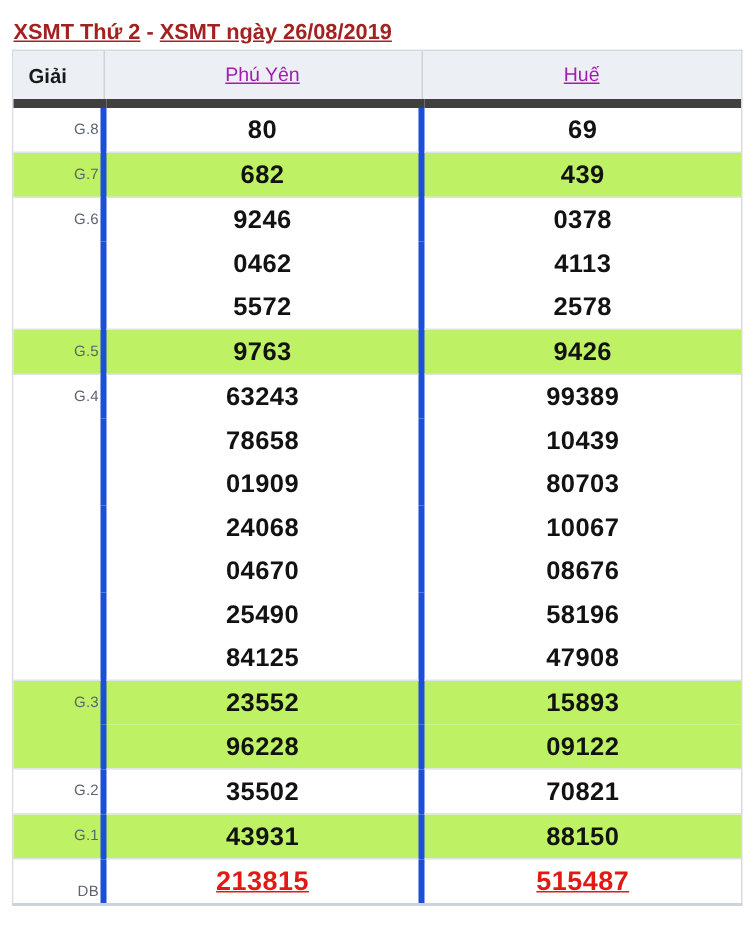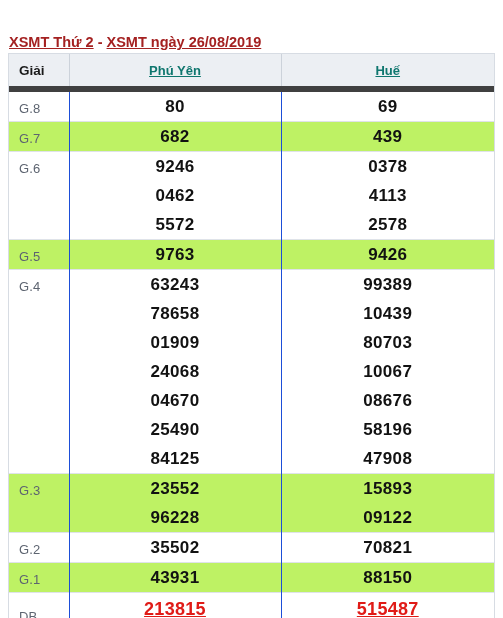--- a/index.html
+++ b/index.html
@@ -13,21 +13,20 @@
     font-family: "Liberation Sans", sans-serif;
     -webkit-font-smoothing: antialiased;
     overflow: hidden;
   }
 
   .page {
     position: relative;
     width: 503px;
     height: 458px;
     box-sizing: border-box;
-    margin-top: 20px;
   }
 
   
   .title-bar {
     padding: 13px 0 0 9px;
     height: 33px;
     box-sizing: border-box;
     white-space: nowrap;
   }
   .title-link {
@@ -74,50 +73,50 @@
     padding-left: 10px;
     font-size: 13.5px;
     font-weight: bold;
     color: #1a1a1a;
   }
   th.th-prov {
     text-align: center;
     border-left: 1px solid #ccd2da;
   }
   .prov-link {
-    color: #0f766e;
+    color: #a21caf;
     font-size: 13px;
-    font-weight: bold;
+    font-weight: normal;
     text-decoration: underline;
     cursor: pointer;
   }
 
   tbody tr.group-start > td {
     border-top: 1px solid #dfe3e9;
   }
   tbody tr:first-child > td {
     border-top: none;
   }
 
   td.prize-label {
-    font-size: 13px;
+    font-size: 10px;
     color: #5d6470;
-    text-align: left;
+    text-align: right;
     padding-left: 10px;
     vertical-align: top;
     padding-top: 9px;
     font-weight: normal;
     letter-spacing: .2px;
   }
   td.num {
     text-align: center;
     font-size: 17px;
     font-weight: bold;
     color: #121212;
-    border-left: 1px solid #1d4ed8;
+    border-left: 4px solid #1d4ed8;
     height: 29px;
     padding: 0;
     vertical-align: middle;
     letter-spacing: .3px;
   }
   tr.stripe td { background: #bef264; }
   tr.plain  td { background: #ffffff; }
 
   td.num.special {
     color: #e01b17;

